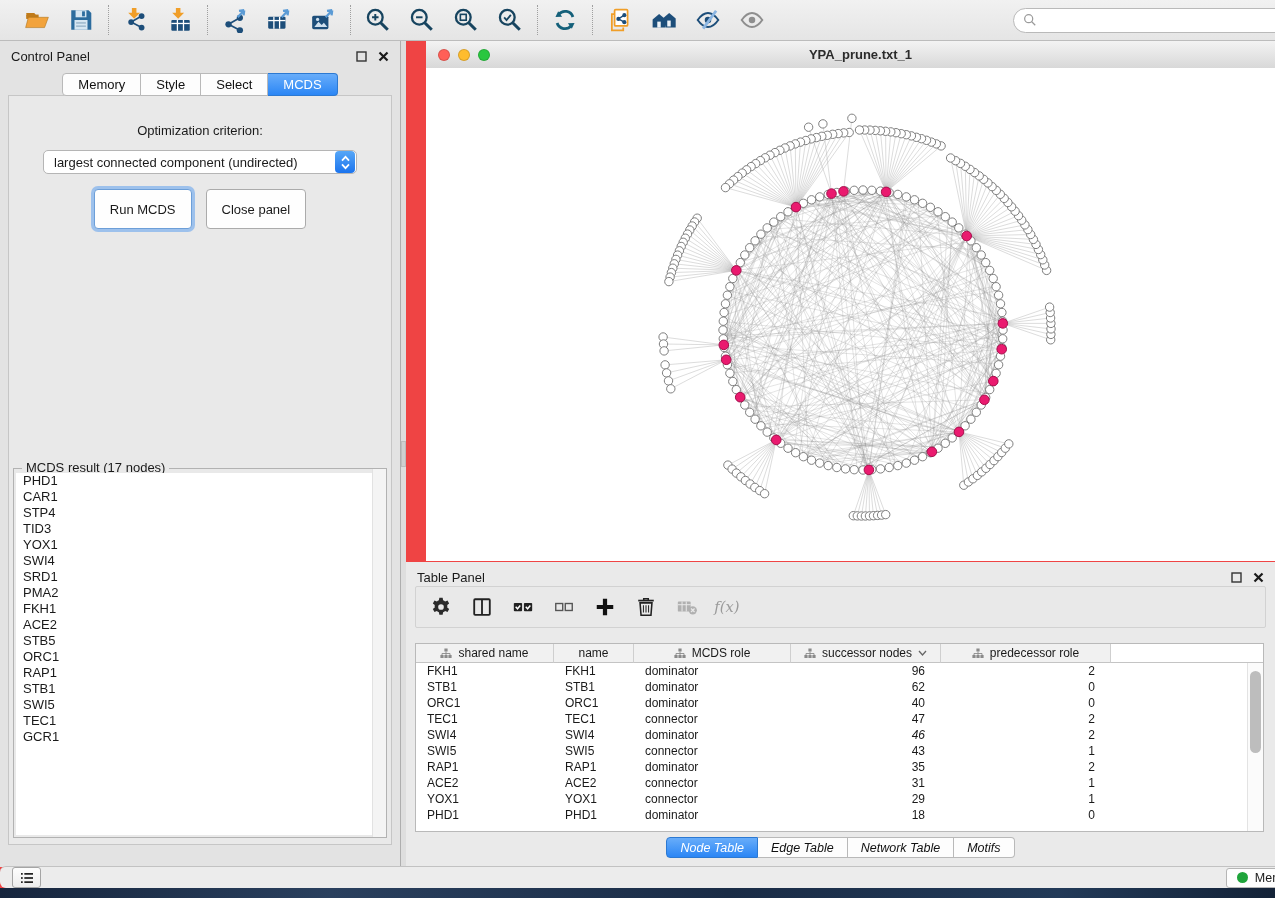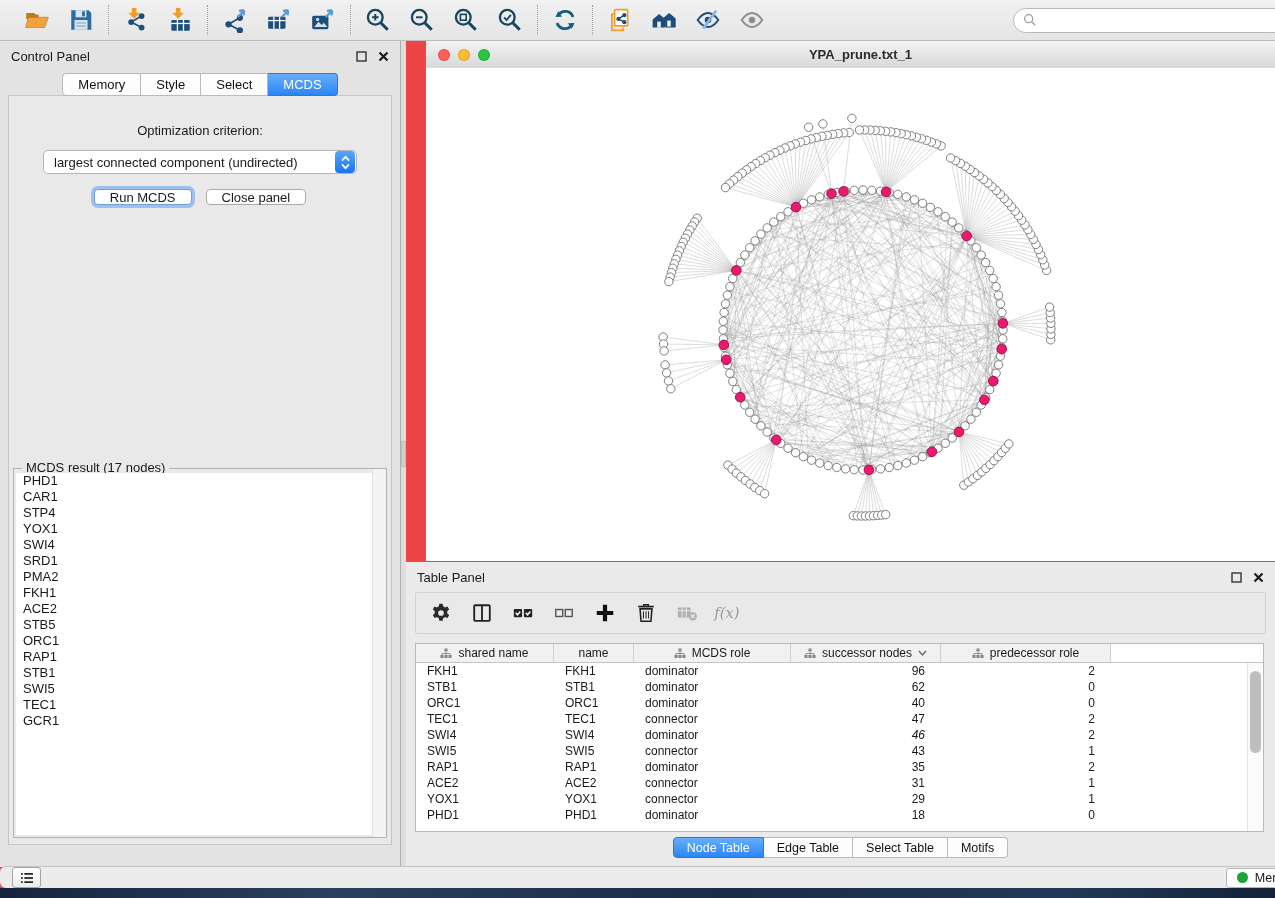--- a/index.html
+++ b/index.html
@@ -31,56 +31,56 @@
   .seg-btn:last-child{border-radius:0 4px 4px 0;}
   .seg-btn.active{background:linear-gradient(#68adfa,#2b86f5);border-color:#2c79d2;color:#fff;}
   #cp-inner{position:absolute;left:8px;right:8px;top:54px;bottom:22px;background:#e9e9e9;border:1px solid #c6c6c6;}
   #opt-label{margin-top:27px;text-align:center;font-size:13px;}
   #criterion{margin:12px auto 0;width:314px;height:24px;background:#fff;border:1px solid #b5b5b5;border-radius:5px;
              display:flex;align-items:center;font-size:13px;box-sizing:border-box;}
   #criterion .ctxt{flex:1;padding-left:10px;white-space:nowrap;}
   #criterion .stepper{width:20px;height:22px;background:linear-gradient(#57a7f7,#1b74ee);border-radius:4px;
              display:flex;align-items:center;justify-content:center;margin-right:1px;}
   #cp-buttons{display:flex;justify-content:center;gap:14px;margin-top:15px;}
-  .btn{background:#fefefe;border:1px solid #ababab;border-radius:4px;font-size:13px;padding:0 15px;height:16px;
+  .btn{background:#fefefe;border:1px solid #ababab;border-radius:4px;font-size:13px;padding:0 15px;height:40px;
        display:flex;align-items:center;box-sizing:border-box;}
   .btn.focus{box-shadow:0 0 0 3px rgba(106,166,238,.6);border-color:#6d9fd8;}
   #mcds-fieldset{position:absolute;left:4px;right:4px;top:372px;bottom:6px;border:1px solid #b2b2b2;}
   #mcds-legend{position:absolute;top:-9px;left:8px;background:#e9e9e9;padding:0 4px;font-size:13px;}
   #mcds-list{position:absolute;left:2px;right:2px;top:4px;bottom:2px;background:#fff;overflow:hidden;}
   .mcds-item{font-size:13px;height:16px;line-height:16px;padding-left:7px;}
   #mcds-scroll{position:absolute;right:0;top:0;bottom:0;width:13px;background:#f4f4f4;border-left:1px solid #e2e2e2;}
   
   #v-split{position:absolute;left:401px;top:41px;width:5px;height:826px;background:#dedede;}
   .grip{position:absolute;left:0;width:5px;height:26px;background:#cfcfcf;border:1px solid #bdbdbd;box-sizing:border-box;}
   
   #network-window{position:absolute;left:406px;top:41px;width:869px;height:520px;margin-left:20px;}
   #nw-titlebar{height:27px;background:linear-gradient(#f3f3f3,#d8d8d8);border-bottom:1px solid #a6a6a6;
                display:flex;align-items:center;position:relative;}
   .traffic{display:flex;gap:8px;padding-left:12px;z-index:2;}
   .light{width:12px;height:12px;border-radius:50%;border:1px solid rgba(0,0,0,.15);box-sizing:border-box;}
   #nw-title{position:absolute;left:0;right:0;text-align:center;font-size:13px;font-weight:700;color:#2b2b2b;}
   #nw-canvas{position:absolute;left:0;top:27px;width:869px;height:493px;background:#fff;}
   
   #table-panel{position:absolute;left:406px;top:562px;width:869px;height:304px;background:#eaeaea;}
-  #tp-toolbar{position:absolute;left:9px;right:9px;top:30px;height:42px;background:#e9e9e9;border:1px solid #d2d2d2;
+  #tp-toolbar{position:absolute;left:9px;right:9px;top:24px;height:42px;background:#e9e9e9;border:1px solid #d2d2d2;
               border-radius:2px;display:flex;align-items:center;gap:17px;padding:0 13px;box-sizing:border-box;}
   .tp-tool{width:24px;height:24px;display:flex;align-items:center;justify-content:center;}
   #tp-table{position:absolute;left:9px;right:11px;top:81px;bottom:34px;background:#fff;border:1px solid #b9b9b9;overflow:hidden;}
   #tp-thead{display:flex;height:19px;}
   .th{background:#f1f1f1;border-right:1px solid #cfcfcf;border-bottom:1px solid #c4c4c4;display:flex;align-items:center;
       justify-content:center;gap:6px;font-size:12px;box-sizing:border-box;}
   .th-fill{flex:1;background:#fff;border-bottom:1px solid #c4c4c4;}
   .tr{display:flex;height:16px;align-items:center;font-size:12px;}
   .td{box-sizing:border-box;white-space:nowrap;overflow:hidden;}
   .td.l{padding-left:11px;text-align:left;}
   .td.r{padding-right:16px;text-align:right;}
   #tp-scroll{position:absolute;right:0;top:19px;bottom:0;width:15px;background:#fbfbfb;border-left:1px solid #e3e3e3;}
   #tp-thumb{position:absolute;left:2px;right:2px;top:8px;height:82px;background:#bdbdbd;border-radius:6px;}
-  #tp-tabs{position:absolute;left:0;right:0;bottom:8px;display:flex;justify-content:center;}
+  #tp-tabs{position:absolute;left:0;right:0;bottom:8px;display:flex;justify-content:center;font-style:italic;}
   #tp-tabs .seg-btn{height:21px;padding:0 13px;font-size:12.5px;}
   
   #status-bar{position:absolute;left:0;right:0;bottom:10px;height:22px;background:#ececec;border-top:1px solid #c2c2c2;
               display:flex;align-items:center;padding:0 12px;box-sizing:border-box;border-radius:6px;}
   #list-btn{width:27px;height:19px;border:1px solid #a5a5a5;border-radius:3px;background:linear-gradient(#fdfdfd,#ededed);
             display:flex;align-items:center;justify-content:center;}
   #memory-btn{margin-left:auto;display:flex;align-items:center;gap:7px;border:1px solid #b5b5b5;border-radius:3px;
               background:#fdfdfd;height:20px;padding:0 10px;font-size:12.5px;box-sizing:border-box;}
   .dot{width:11px;height:11px;border-radius:50%;background:#1ea33a;}
   #desktop-strip{position:absolute;left:0;right:0;bottom:0;height:10px;
@@ -330,20 +330,21 @@
       <div id="cp-buttons">
         <div class="btn focus">Run MCDS</div>
         <div class="btn">Close panel</div>
       </div>
       <div id="mcds-fieldset">
         <span id="mcds-legend">MCDS result (17 nodes)</span>
         <div id="mcds-list">
             <div class="mcds-item">PHD1</div>
             <div class="mcds-item">CAR1</div>
             <div class="mcds-item">STP4</div>
+            <div class="mcds-item">TID3</div>
             <div class="mcds-item">YOX1</div>
             <div class="mcds-item">SWI4</div>
             <div class="mcds-item">SRD1</div>
             <div class="mcds-item">PMA2</div>
             <div class="mcds-item">FKH1</div>
             <div class="mcds-item">ACE2</div>
             <div class="mcds-item">STB5</div>
             <div class="mcds-item">ORC1</div>
             <div class="mcds-item">RAP1</div>
             <div class="mcds-item">STB1</div>
@@ -1359,21 +1360,21 @@
           </div>
         </div>
       <div id="tp-scroll">
           <div id="tp-thumb"></div>
         </div>
     </div>
     <div id="tp-tabs">
         <div class="seg" id="tp-seg">
           <div class="seg-btn active">Node Table</div>
           <div class="seg-btn">Edge Table</div>
-          <div class="seg-btn">Select Table</div>
+          <div class="seg-btn">Network Table</div>
           <div class="seg-btn">Motifs</div>
         </div>
       </div>
   </div>
 
   <div id="status-bar">
     <div id="list-btn">
       <span class="icon">
         <svg width="16" height="16" viewBox="0 0 24 24">
             <g fill="#222">

